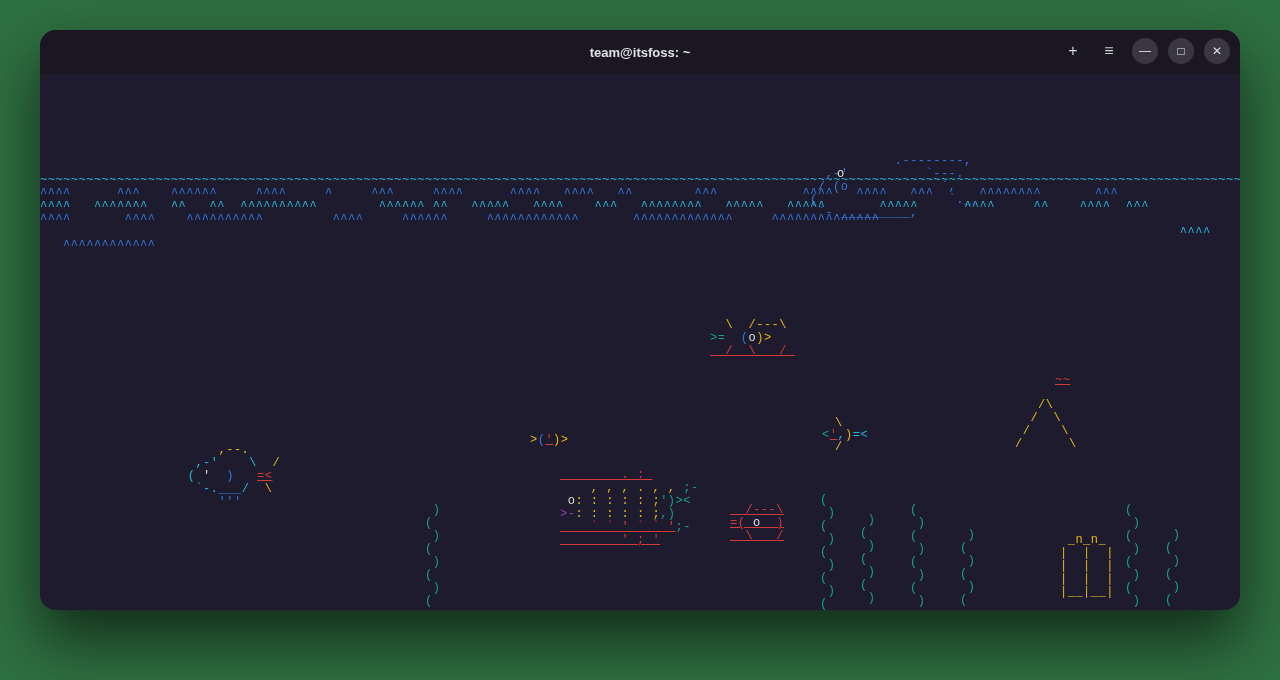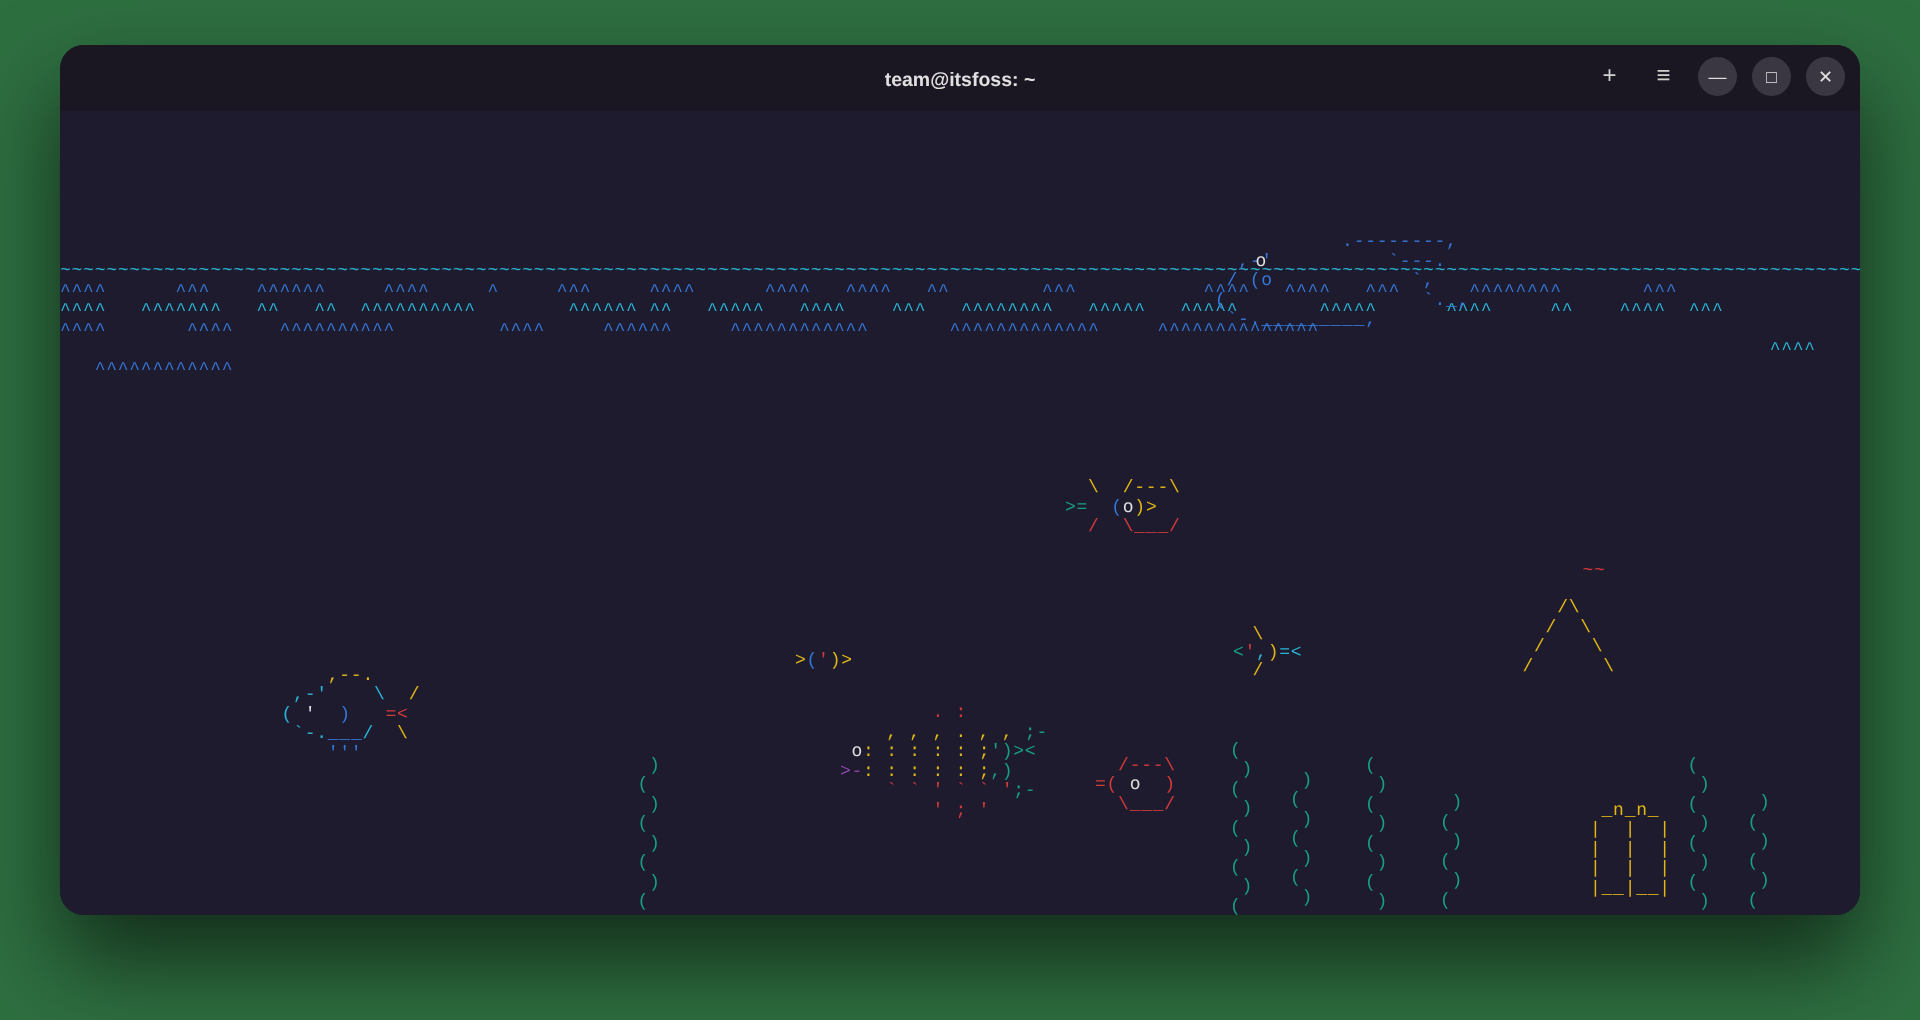--- a/index.html
+++ b/index.html
@@ -79,21 +79,21 @@
     letter-spacing: 0.5px;
   }
   .ascii {
     position: absolute;
     white-space: pre;
   }
   
   .cyan    { color: #29b6d6; }
   .blue    { color: #3477d9; }
   .yellow  { color: #e2b714; }
-  .red     { color: #d53a3a; }
+  .red     { color: #d53a3a; text-decoration: underline; }
   .green   { color: #16a085; }
   .magenta { color: #8e44ad; }
   .white   { color: #e0e0e0; }
 </style>
 </head>
 <body>
 
 <div class="window">
   <div class="titlebar">
     <div class="title">team@itsfoss: ~</div>

